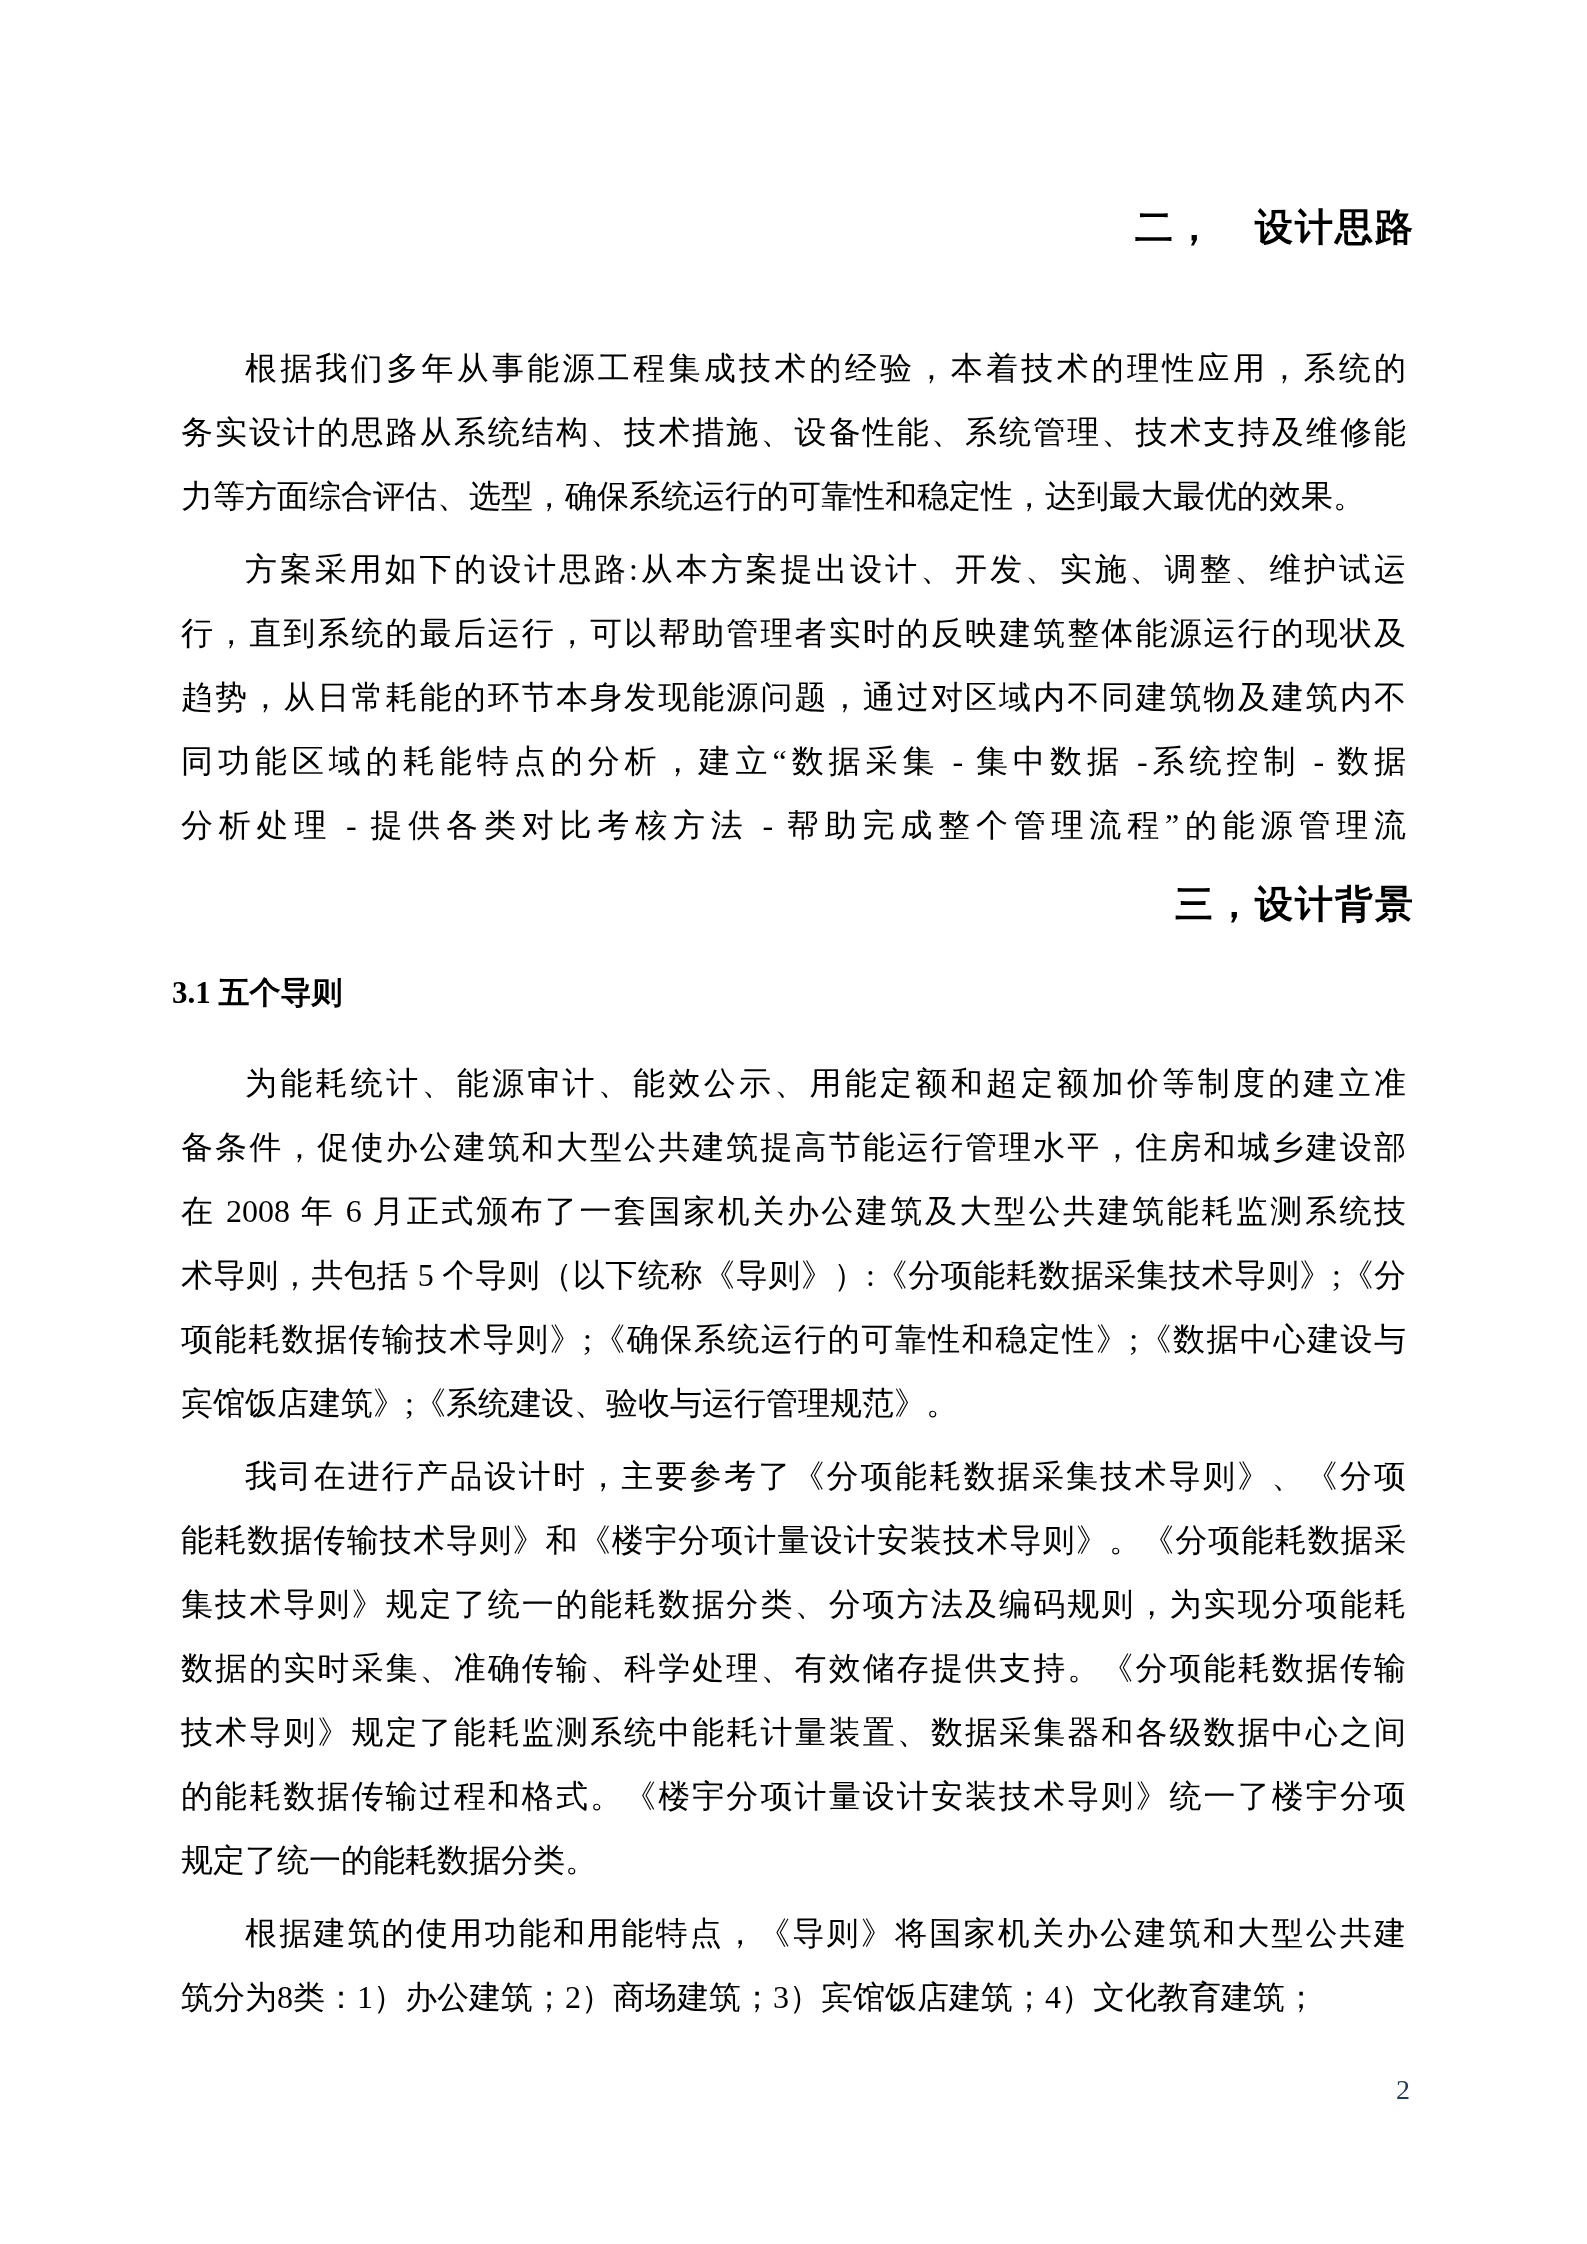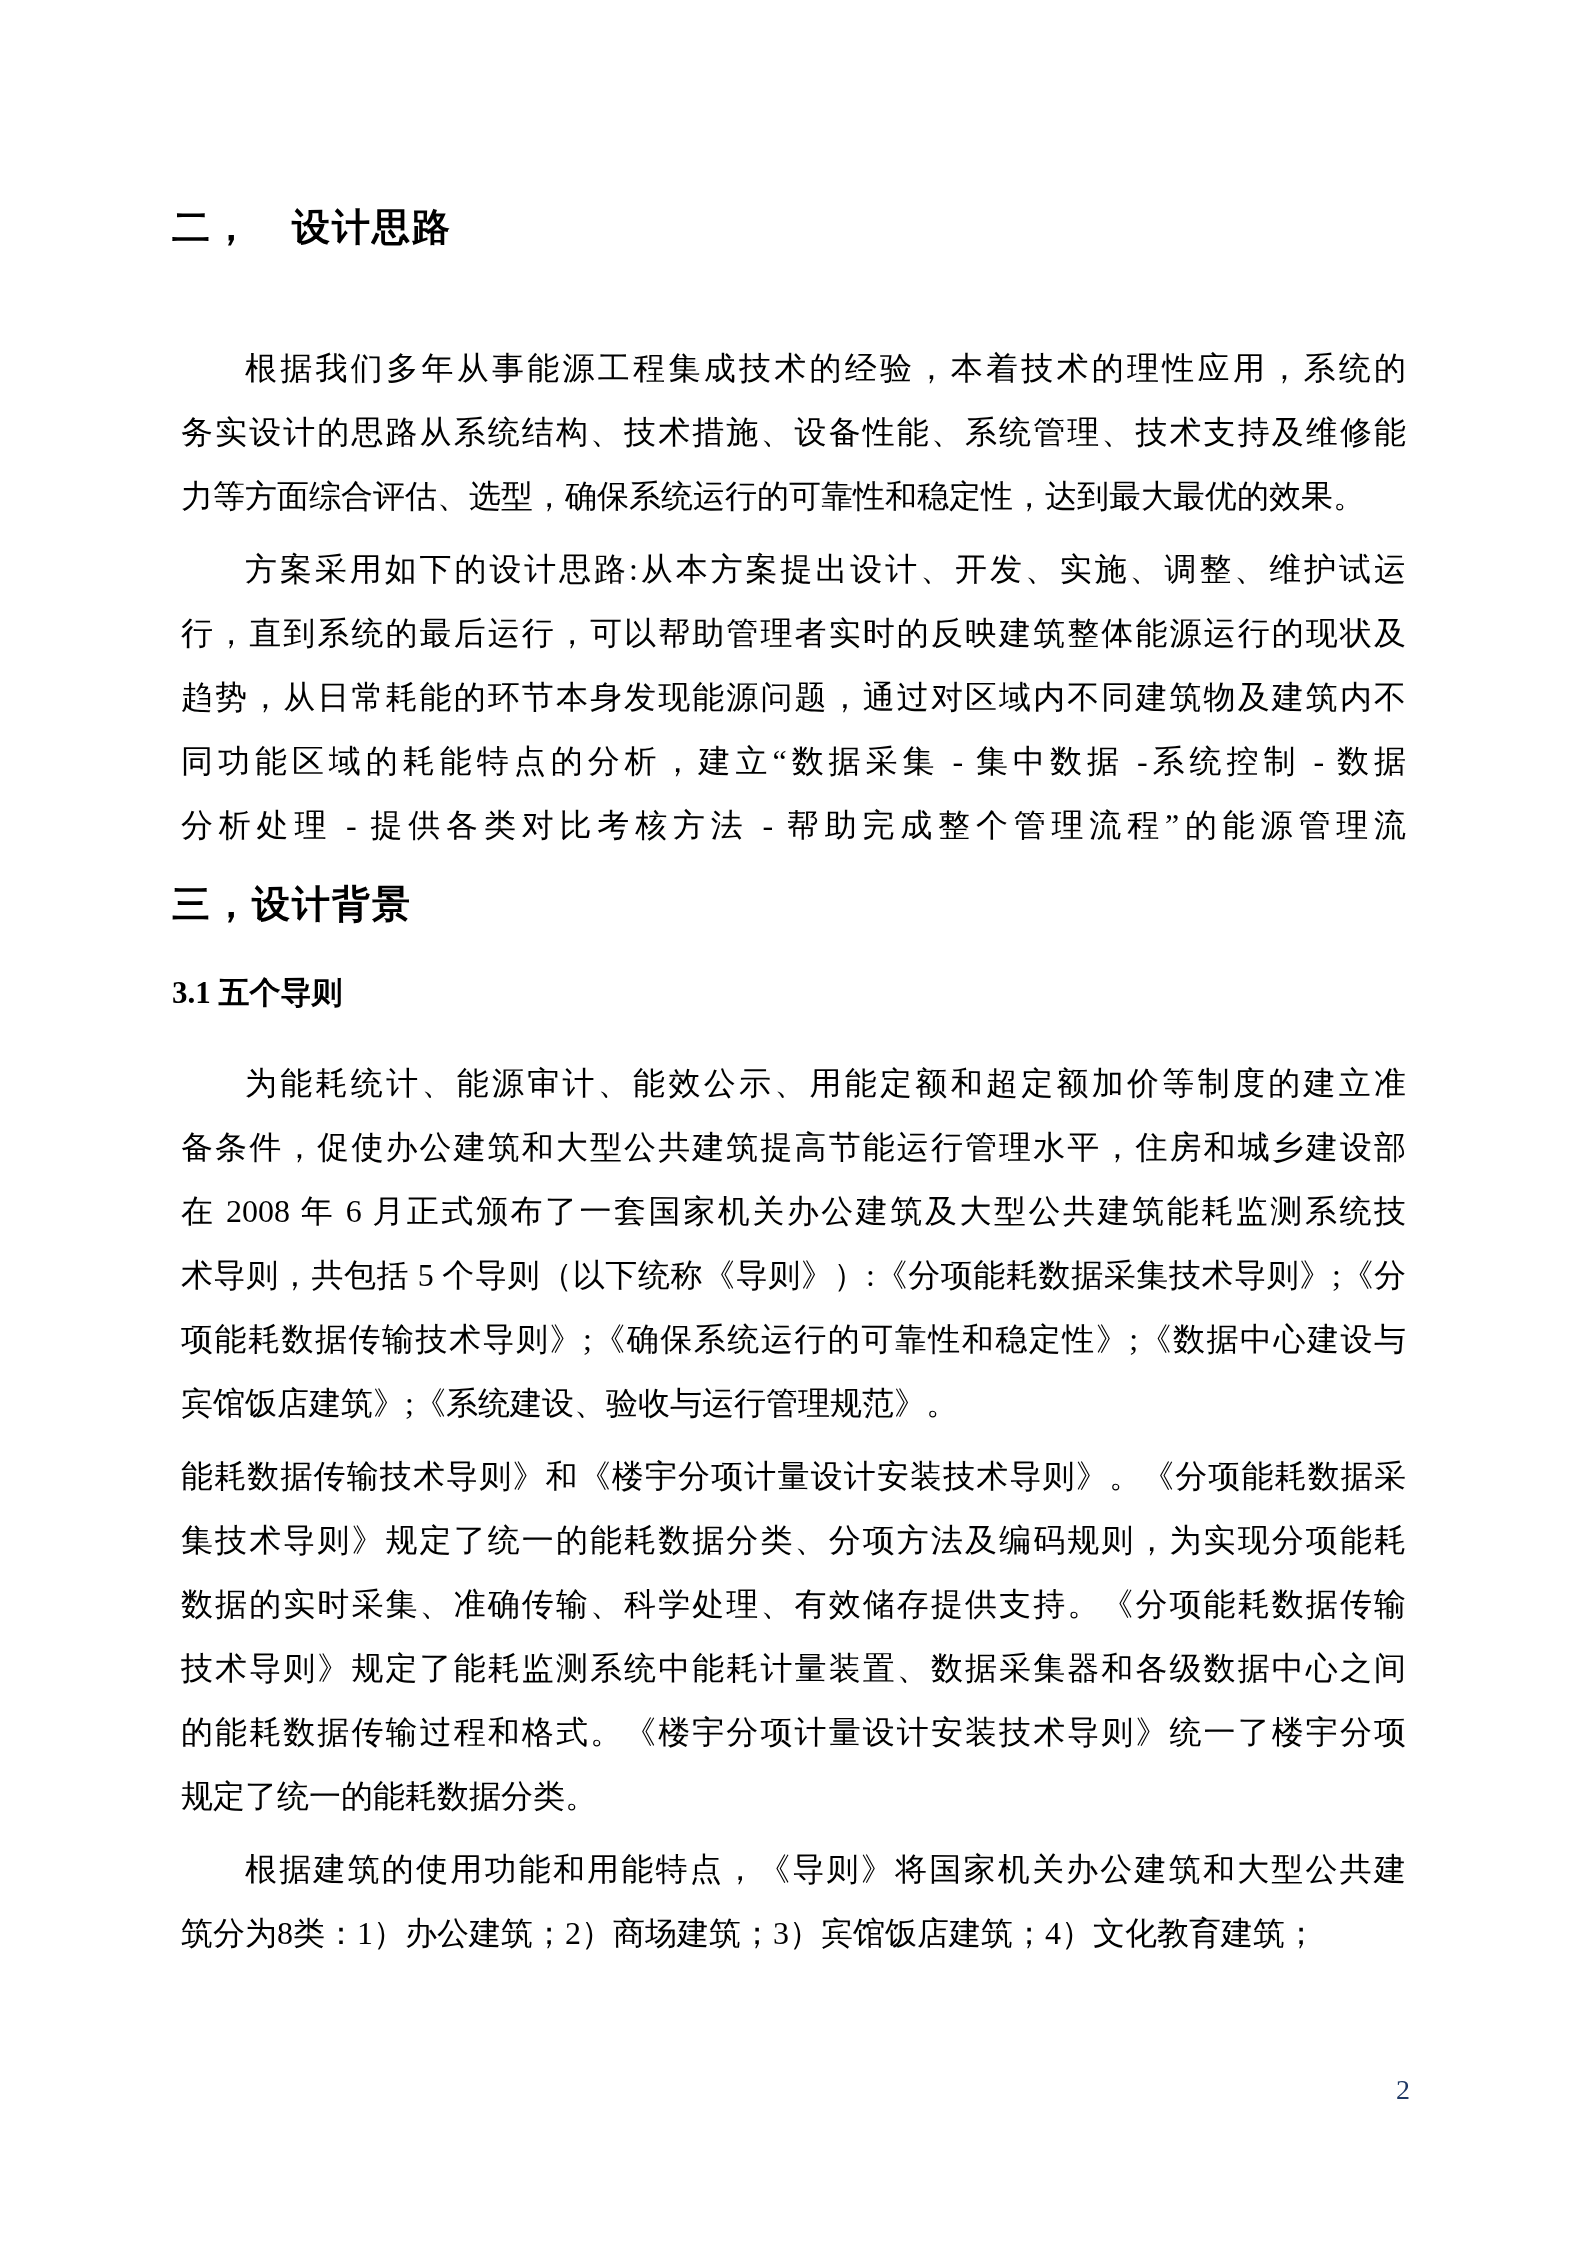--- a/index.html
+++ b/index.html
@@ -14,20 +14,21 @@
     font-family: "Liberation Serif", serif;
     color: #000000;
     overflow: hidden;
   }
   .h1 {
     font-size: 38px;
     font-weight: bold;
     line-height: 46px;
     margin: 0;
     letter-spacing: 2px;
+    text-align: right;
   }
   #heading-2 { margin-bottom: 86px; }
   #heading-3 { margin-top: 24px; }
   .h2 {
     font-size: 31px;
     font-weight: bold;
     line-height: 40px;
     margin: 46px 0 38px 0;
   }
   .para {
@@ -77,20 +78,21 @@
   <div class="para" id="para-3">
       <div class="line first-line">为能耗统计、能源审计、能效公示、用能定额和超定额加价等制度的建立准</div>
       <div class="line">备条件，促使办公建筑和大型公共建筑提高节能运行管理水平，住房和城乡建设部</div>
       <div class="line">在 2008 年 6 月正式颁布了一套国家机关办公建筑及大型公共建筑能耗监测系统技</div>
       <div class="line">术导则，共包括 5 个导则（以下统称《导则》）:《分项能耗数据采集技术导则》;《分</div>
       <div class="line">项能耗数据传输技术导则》;《确保系统运行的可靠性和稳定性》;《数据中心建设与</div>
       <div class="line last-line">宾馆饭店建筑》;《系统建设、验收与运行管理规范》。</div>
     </div>
 
   <div class="para" id="para-4">
+      <div class="line first-line">我司在进行产品设计时，主要参考了《分项能耗数据采集技术导则》、《分项</div>
       <div class="line">能耗数据传输技术导则》和《楼宇分项计量设计安装技术导则》。《分项能耗数据采</div>
       <div class="line">集技术导则》规定了统一的能耗数据分类、分项方法及编码规则，为实现分项能耗</div>
       <div class="line">数据的实时采集、准确传输、科学处理、有效储存提供支持。《分项能耗数据传输</div>
       <div class="line">技术导则》规定了能耗监测系统中能耗计量装置、数据采集器和各级数据中心之间</div>
       <div class="line">的能耗数据传输过程和格式。《楼宇分项计量设计安装技术导则》统一了楼宇分项</div>
       <div class="line last-line">规定了统一的能耗数据分类。</div>
     </div>
 
   <div class="para" id="para-5">
       <div class="line first-line">根据建筑的使用功能和用能特点，《导则》将国家机关办公建筑和大型公共建</div>

